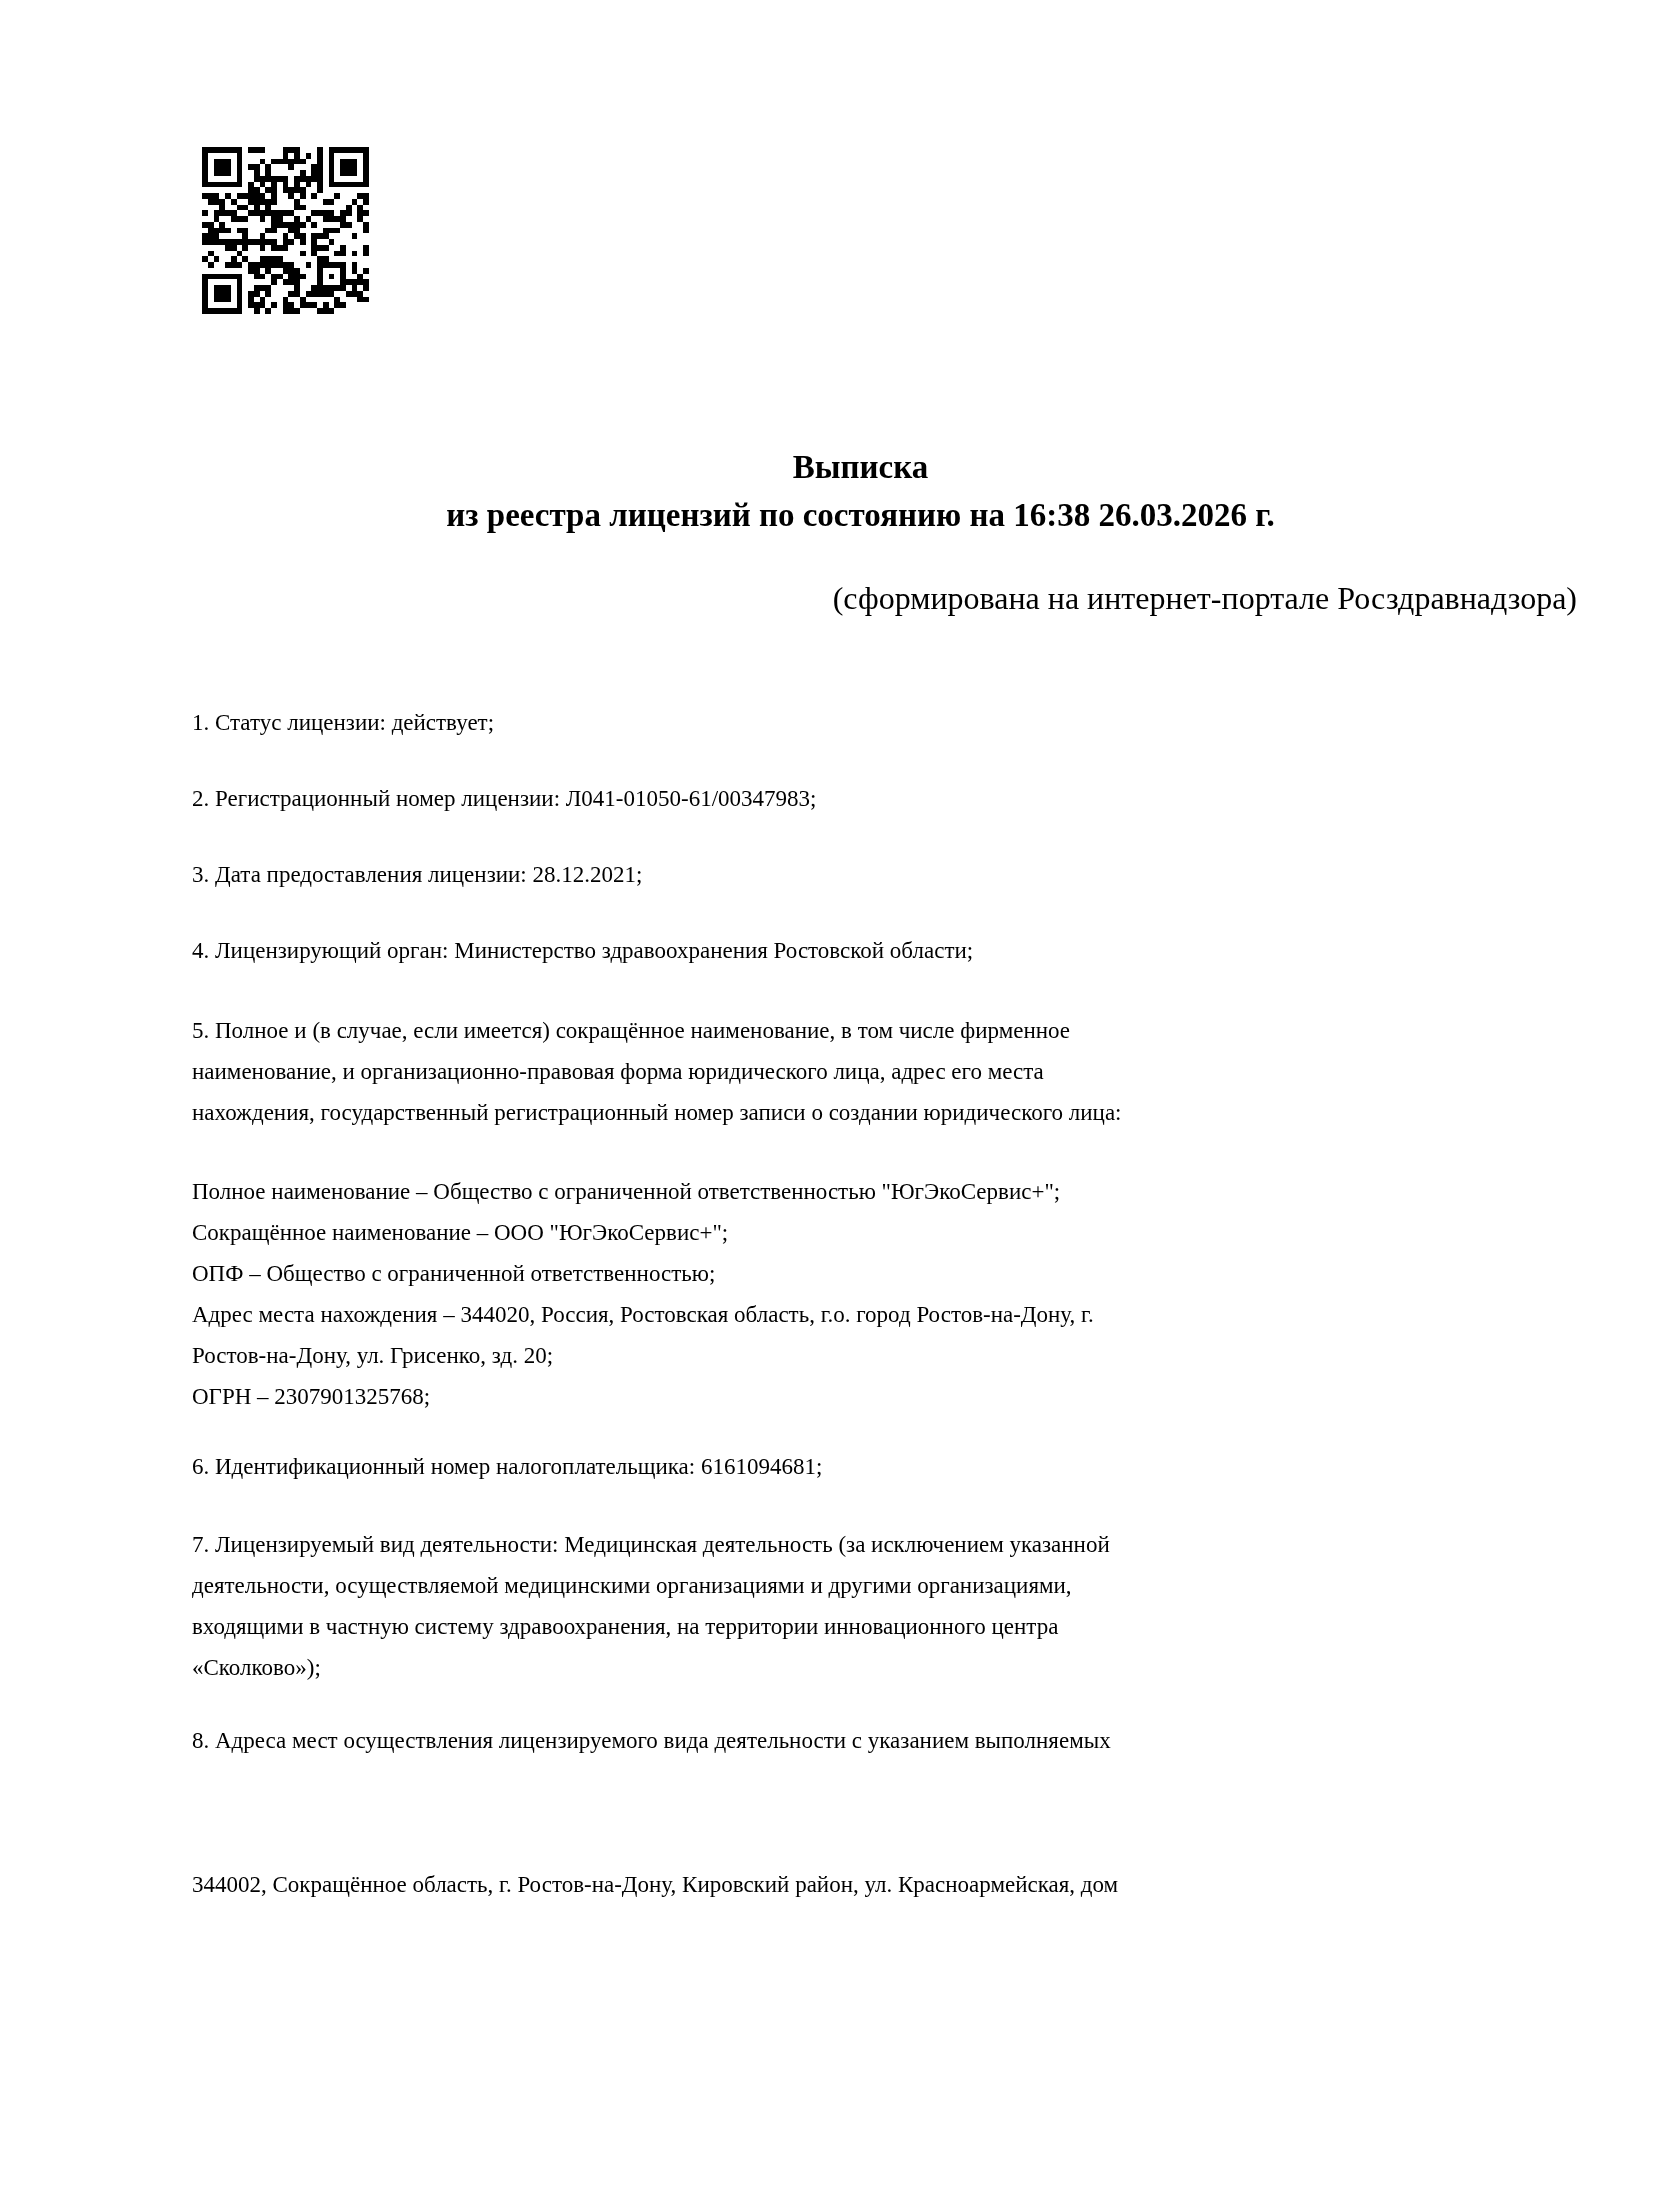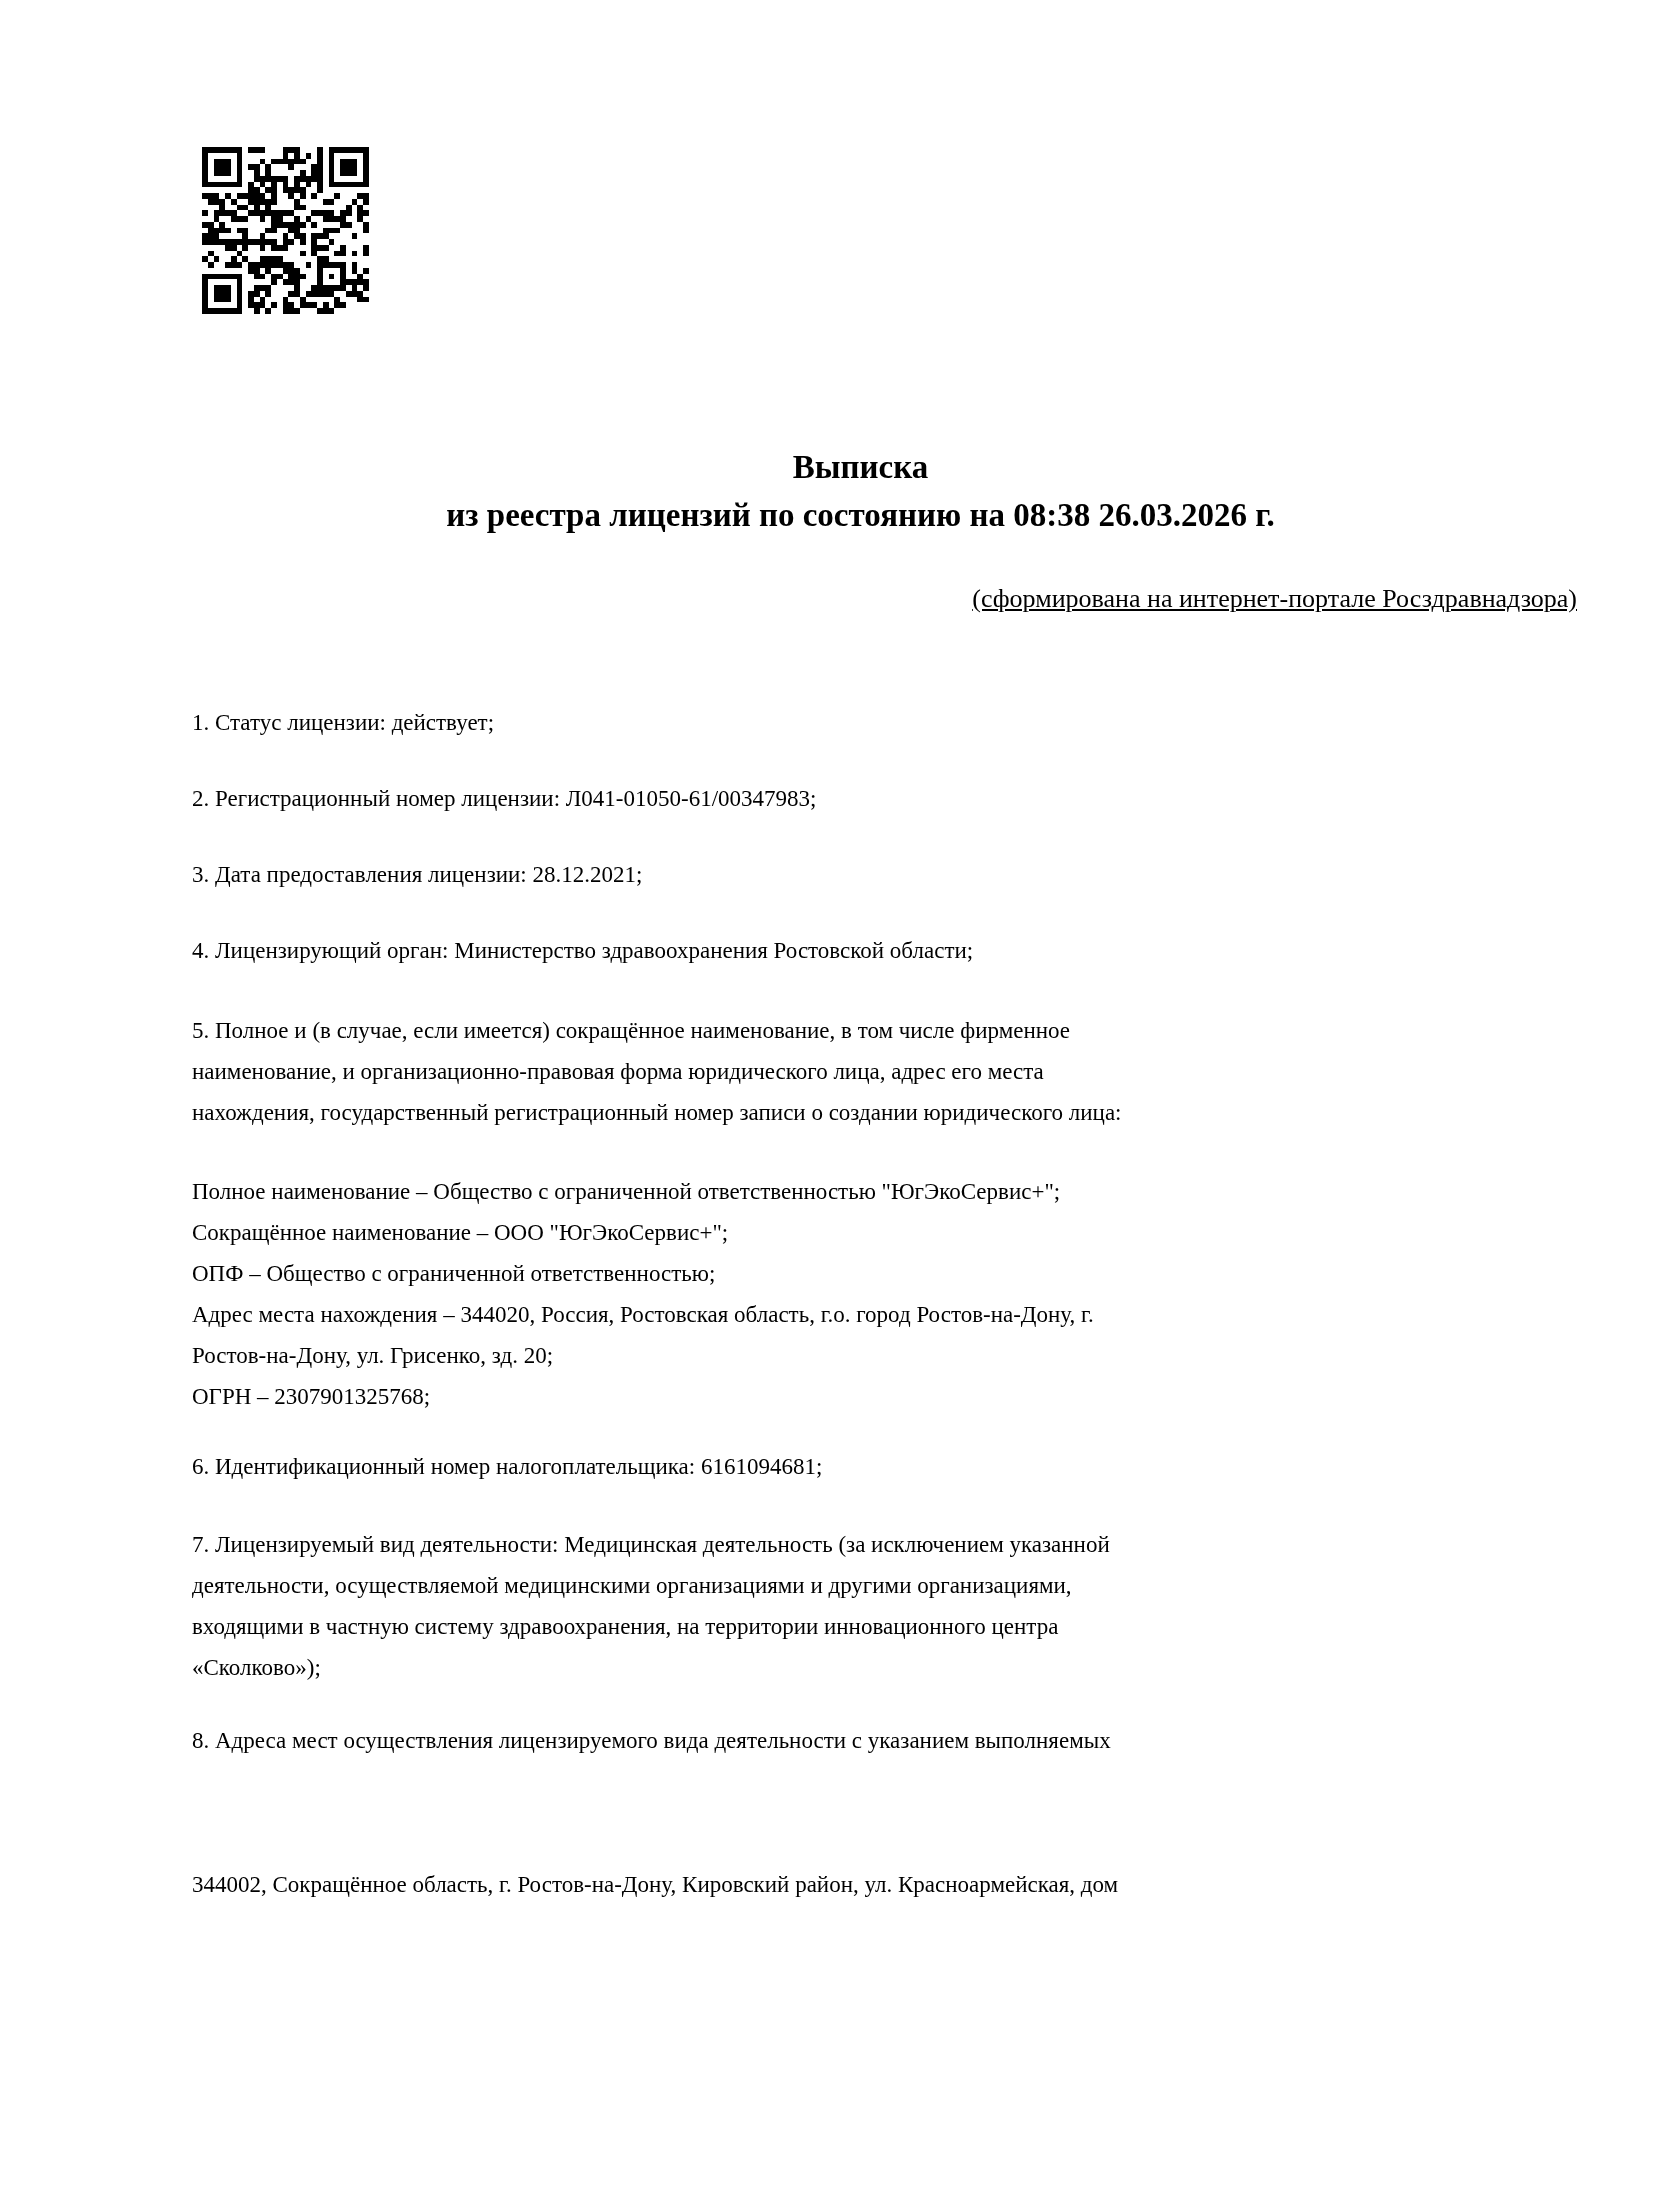--- a/index.html
+++ b/index.html
@@ -19,24 +19,23 @@
   }
   .title{
     position:absolute;left:192px;top:443px;width:1337px;
     text-align:center;
     font-weight:bold;
     font-size:33px;line-height:48px;
     white-space:nowrap;
   }
   .subtitle{
     position:absolute;right:80px;top:583px;
-    font-size:26px;line-height:31px;
+    font-size:32px;line-height:31px;
     text-align:right;
     white-space:nowrap;
-    text-decoration:underline;
   }
   .para{
     position:absolute;left:192px;width:1337px;
     font-size:23px;line-height:41px;
   }
   .para .line{white-space:nowrap;}
   .p-item-1{top:702px}
   .p-item-2{top:778px}
   .p-item-3{top:854px}
   .p-item-4{top:930px}
@@ -468,21 +467,21 @@
       <rect x="14" y="28" width="1" height="1" fill="#000"></rect>
       <rect x="15" y="28" width="1" height="1" fill="#000"></rect>
       <rect x="16" y="28" width="1" height="1" fill="#000"></rect>
       <rect x="20" y="28" width="1" height="1" fill="#000"></rect>
       <rect x="21" y="28" width="1" height="1" fill="#000"></rect>
       <rect x="22" y="28" width="1" height="1" fill="#000"></rect>
     </svg>
 
   <div class="title">
     <div>Выписка</div>
-    <div>из реестра лицензий по состоянию на 08:38 26.03.2026 г.</div>
+    <div>из реестра лицензий по состоянию на 16:38 26.03.2026 г.</div>
   </div>
 
   <div class="subtitle">(сформирована на интернет-портале Росздравнадзора)</div>
 
   <div id="paragraphs">
       <div class="para p-item-1">
         <div class="line">1. Статус лицензии: действует;</div>
       </div>
       <div class="para p-item-2">
         <div class="line">2. Регистрационный номер лицензии: Л041-01050-61/00347983;</div>

